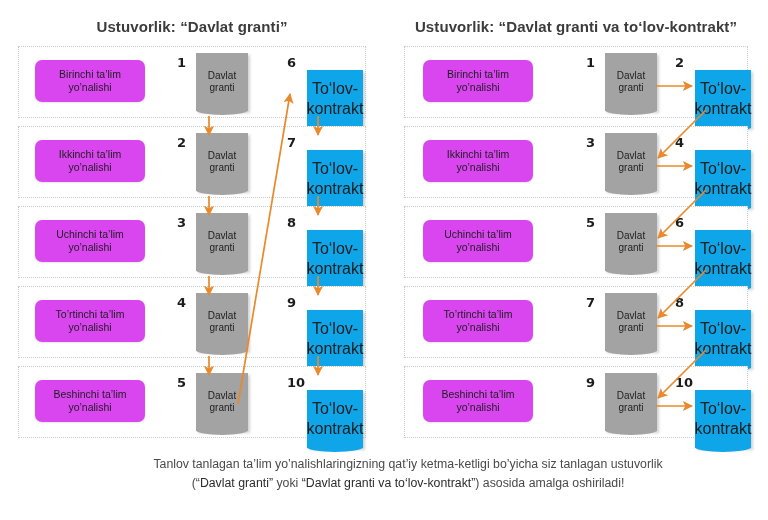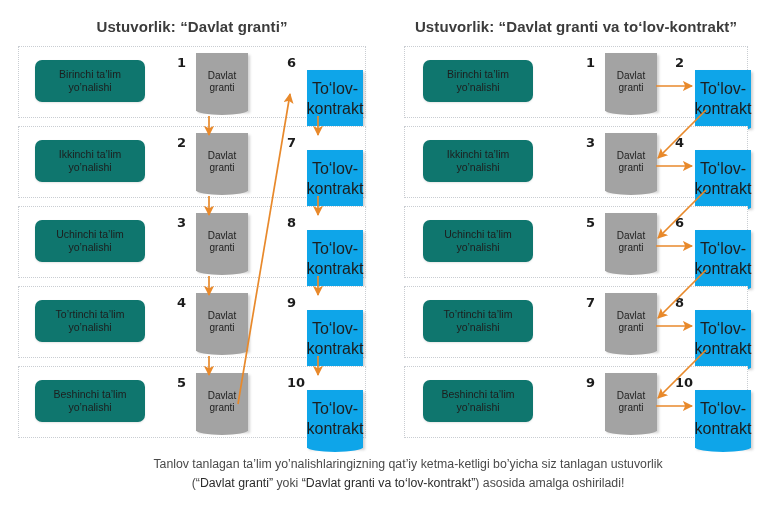--- a/index.html
+++ b/index.html
@@ -72,21 +72,21 @@
     line-height: 1.25;
     color: #1d1d1d;
     white-space: pre-line;
   }
 
   .box-direction {
     left: 16px;
     top: 13px;
     width: 110px;
     height: 42px;
-    background: #0f766e;
+    background: #d946ef;
     border-radius: 7px;
     box-shadow: 0 1px 2px rgba(0,0,0,0.10);
     font-size: 10.5px;
   }
   .panel-right .box-direction {
     left: 18px;
     width: 110px;
   }
 
   .box-grant {

